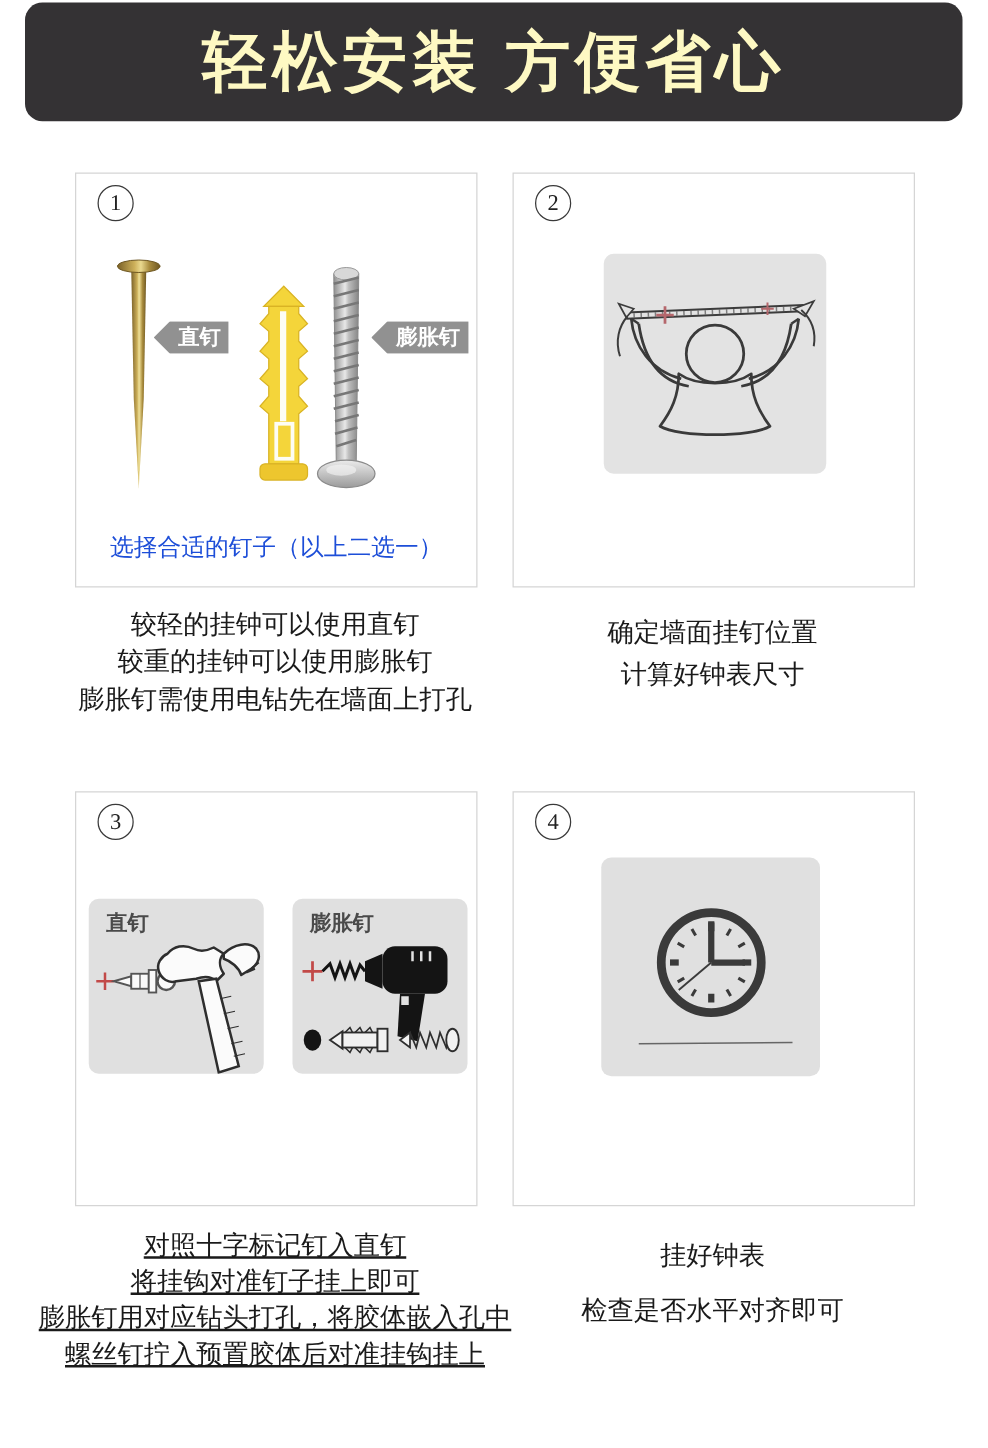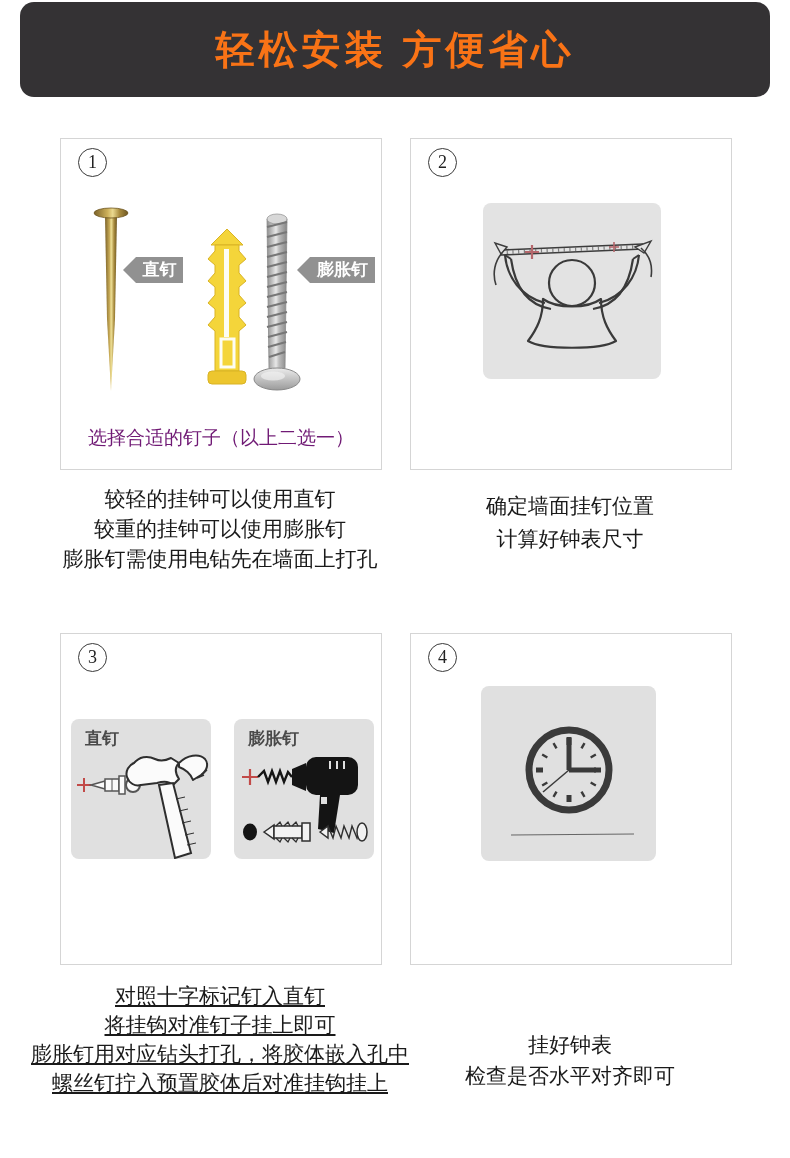--- a/index.html
+++ b/index.html
@@ -4,21 +4,21 @@
 <style>
   html,body { margin:0; padding:0; }
   body { width:790px; height:1158px; background:#ffffff; position:relative;
          font-family:"Liberation Sans", sans-serif; }
   .page { position:absolute; inset:0; overflow:hidden; }
 
   
   .banner { position:absolute; left:20px; top:2px; width:750px; height:95px;
             background:#343234; border-radius:14px;
             display:flex; align-items:center; justify-content:center; }
-  .banner h1 { margin:0; color:#f97316; font-weight:700; font-size:39px;
+  .banner h1 { margin:0; color:#fef9c3; font-weight:700; font-size:52px;
                letter-spacing:4px; font-family:"Liberation Sans", sans-serif; }
 
   
   .panel { position:absolute; width:320px; height:330px; background:#ffffff;
            border:1px solid #d5d5d5; }
   #panel-1 { left:60px;  top:138px; }
   #panel-2 { left:410px; top:138px; }
   #panel-3 { left:60px;  top:633px; }
   #panel-4 { left:410px; top:633px; }
 
@@ -33,41 +33,41 @@
   
   .tag { position:absolute; height:26px; background:#919191; color:#ffffff;
          font-weight:700; font-size:17px; line-height:26px; text-align:center;
          padding-left:13px; box-sizing:border-box;
          clip-path:polygon(13px 0, 100% 0, 100% 100%, 13px 100%, 0 50%);
          font-family:"Liberation Sans", sans-serif; z-index:2; }
   #tag-straight  { left:62px;  top:118px; width:60px; }
   #tag-expansion { left:236px; top:118px; width:78px; }
 
   .inside-caption { position:absolute; left:0; right:0; top:286px;
-        text-align:center; font-size:19px; color:#701a75;
+        text-align:center; font-size:19px; color:#1d4ed8;
         font-family:"Liberation Serif","DejaVu Serif",serif; }
 
   
   .graybox { position:absolute; background:#e3e3e3; border-radius:8px; }
   #box-measure { left:72px; top:64px; width:178px; height:176px; }
   #box-nail    { left:10px;  top:85px; width:140px; height:140px; background:#e0e0e0; }
   #box-drill   { left:173px; top:85px; width:140px; height:140px; background:#e0e0e0; }
   #box-clock   { left:70px;  top:52px; width:175px; height:175px; background:#e0e0e0; }
 
   .boxlabel { position:absolute; left:14px; top:8px; font-size:17px;
               font-weight:600; color:#4a4a4a; z-index:2;
               font-family:"Liberation Sans", sans-serif; }
 
   
   .below-caption { position:absolute; text-align:center; white-space:pre-line;
         color:#1a1a1a; font-family:"Liberation Serif","DejaVu Serif",serif; }
   #cap-1 { left:20px;  top:484px; width:400px; font-size:21px; line-height:30px; }
   #cap-2 { left:410px; top:490px; width:320px; font-size:21px; line-height:33px; }
   #cap-3 { left:10px;  top:982px; width:420px; font-size:21px; line-height:29px;text-decoration:underline; }
-  #cap-4 { left:410px; top:982px; width:320px; font-size:21px; line-height:31px;margin-top:48px; }
+  #cap-4 { left:410px; top:982px; width:320px; font-size:21px; line-height:44px; }
 </style>
 </head>
 <body>
 
 <div class="page">
 
   <header class="banner">
     <h1>轻松安装 方便省心</h1>
   </header>
 

